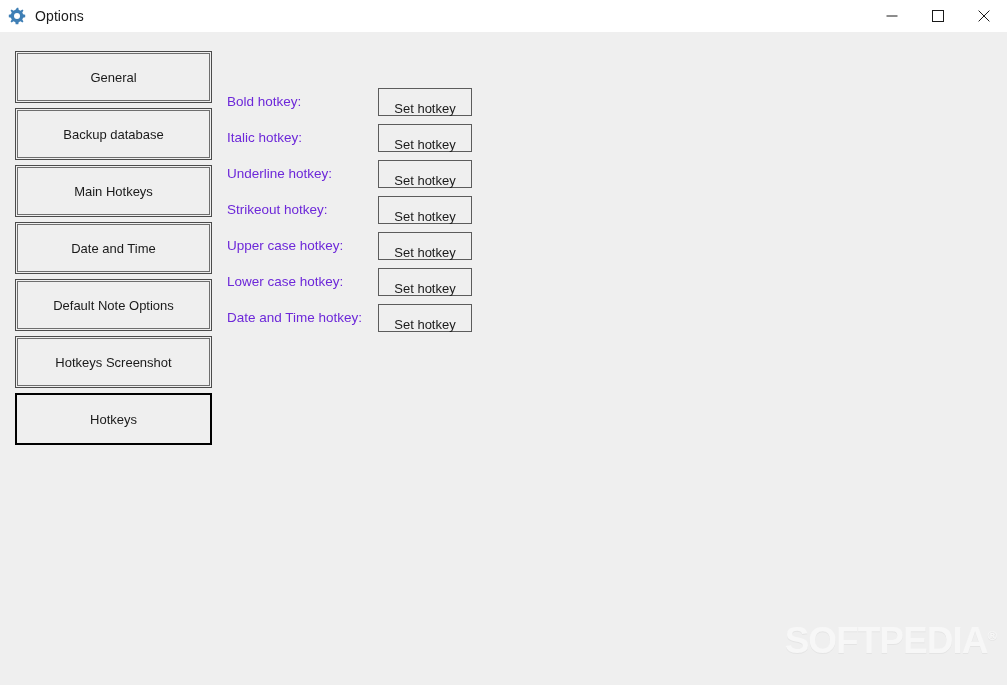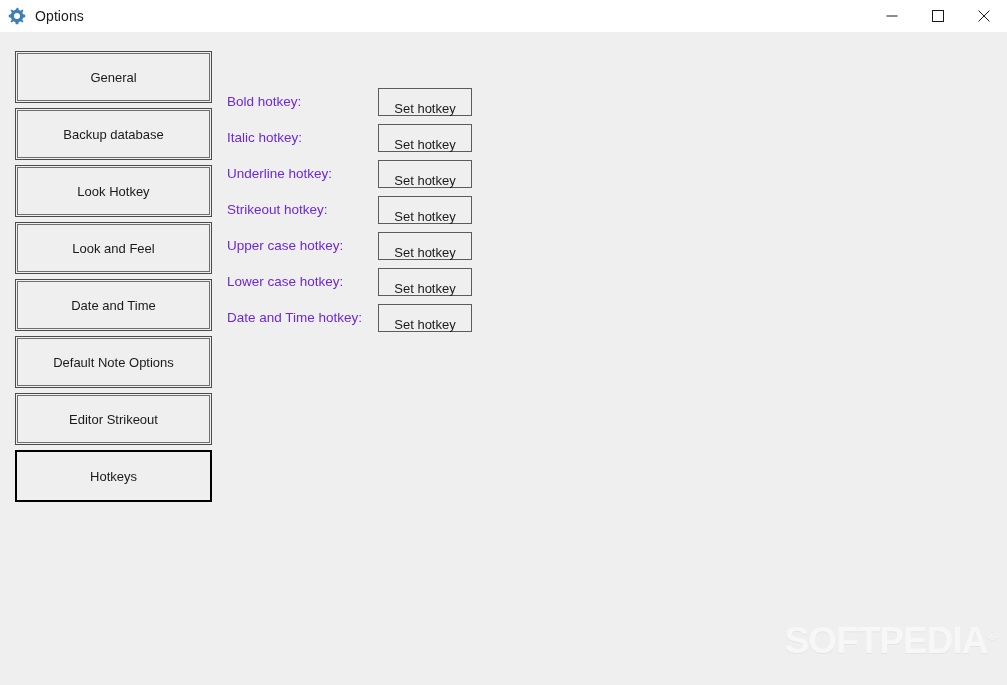--- a/index.html
+++ b/index.html
@@ -234,33 +234,30 @@
   <div class="content">
 
     <div class="sidebar" id="sidebar-nav">
         <button class="nav-button">
           <span>General</span>
         </button>
         <button class="nav-button">
           <span>Backup database</span>
         </button>
         <button class="nav-button">
-          <span>Look Hotkey</span>
-        </button>
-        <button class="nav-button">
-          <span>Look and Feel</span>
+          <span>Main Hotkeys</span>
         </button>
         <button class="nav-button">
           <span>Date and Time</span>
         </button>
         <button class="nav-button">
           <span>Default Note Options</span>
         </button>
         <button class="nav-button">
-          <span>Editor Strikeout</span>
+          <span>Hotkeys Screenshot</span>
         </button>
         <button class="nav-button active">
           <span>Hotkeys</span>
         </button>
       </div>
 
     <div class="hotkeys-panel" id="hotkeys-panel">
         <div class="hotkey-row">
           <span class="hotkey-label">Bold hotkey:</span>
           <button class="set-hotkey-button">

